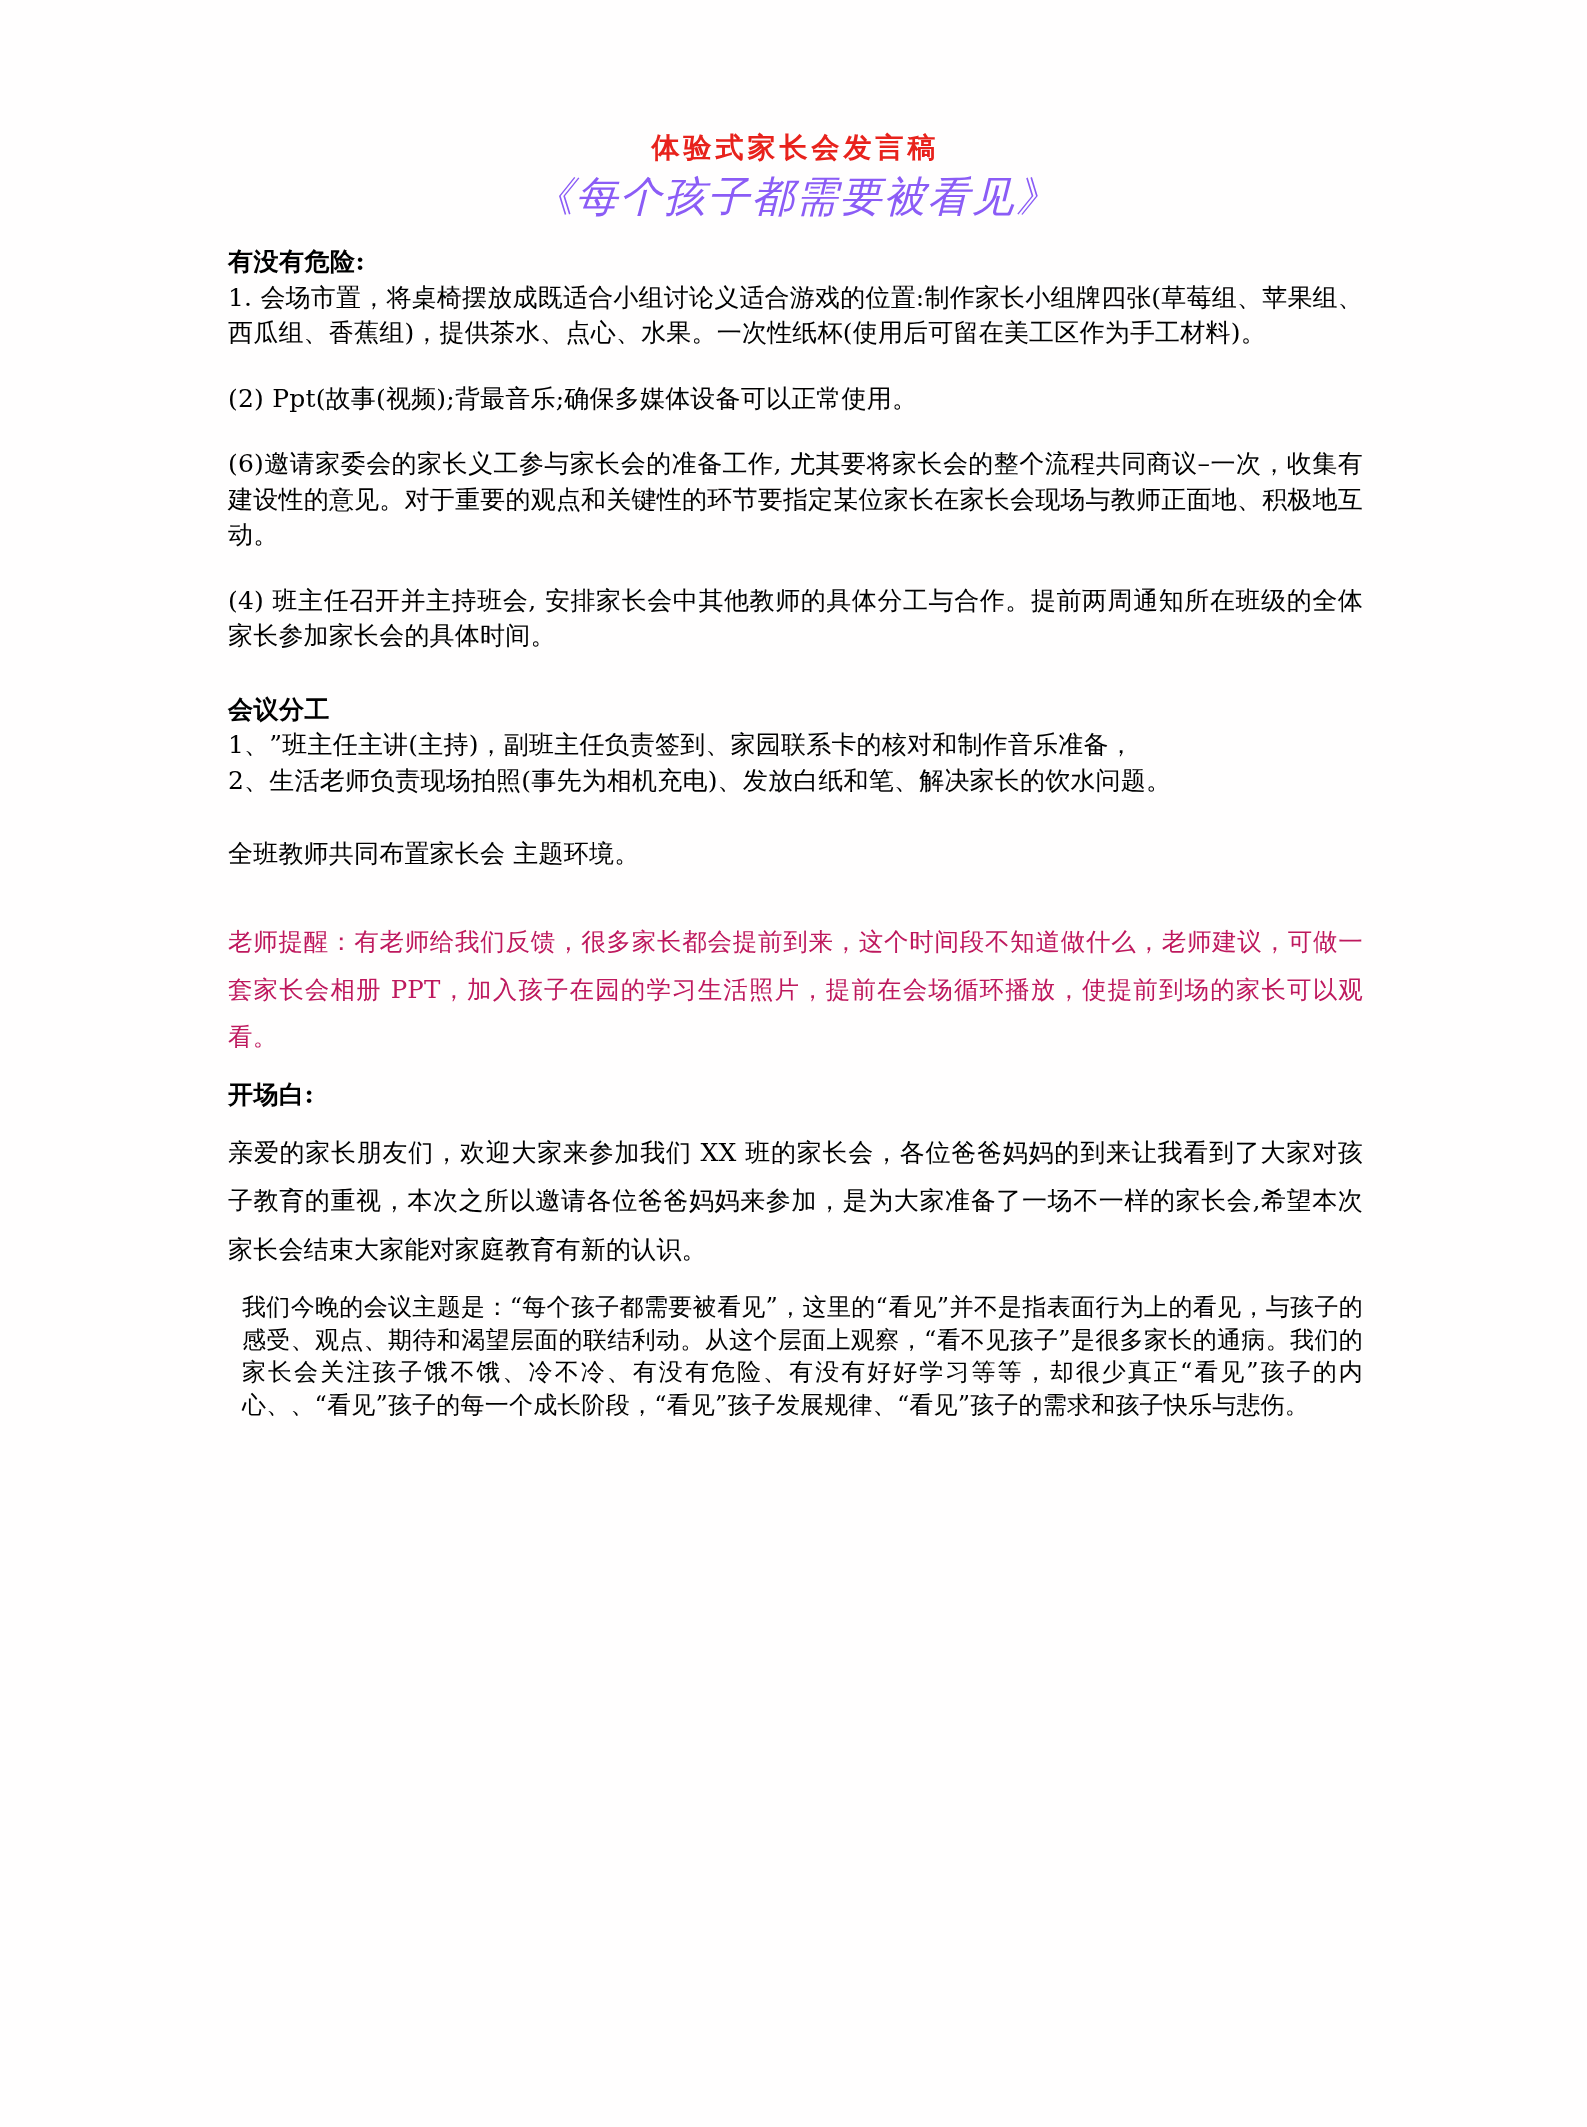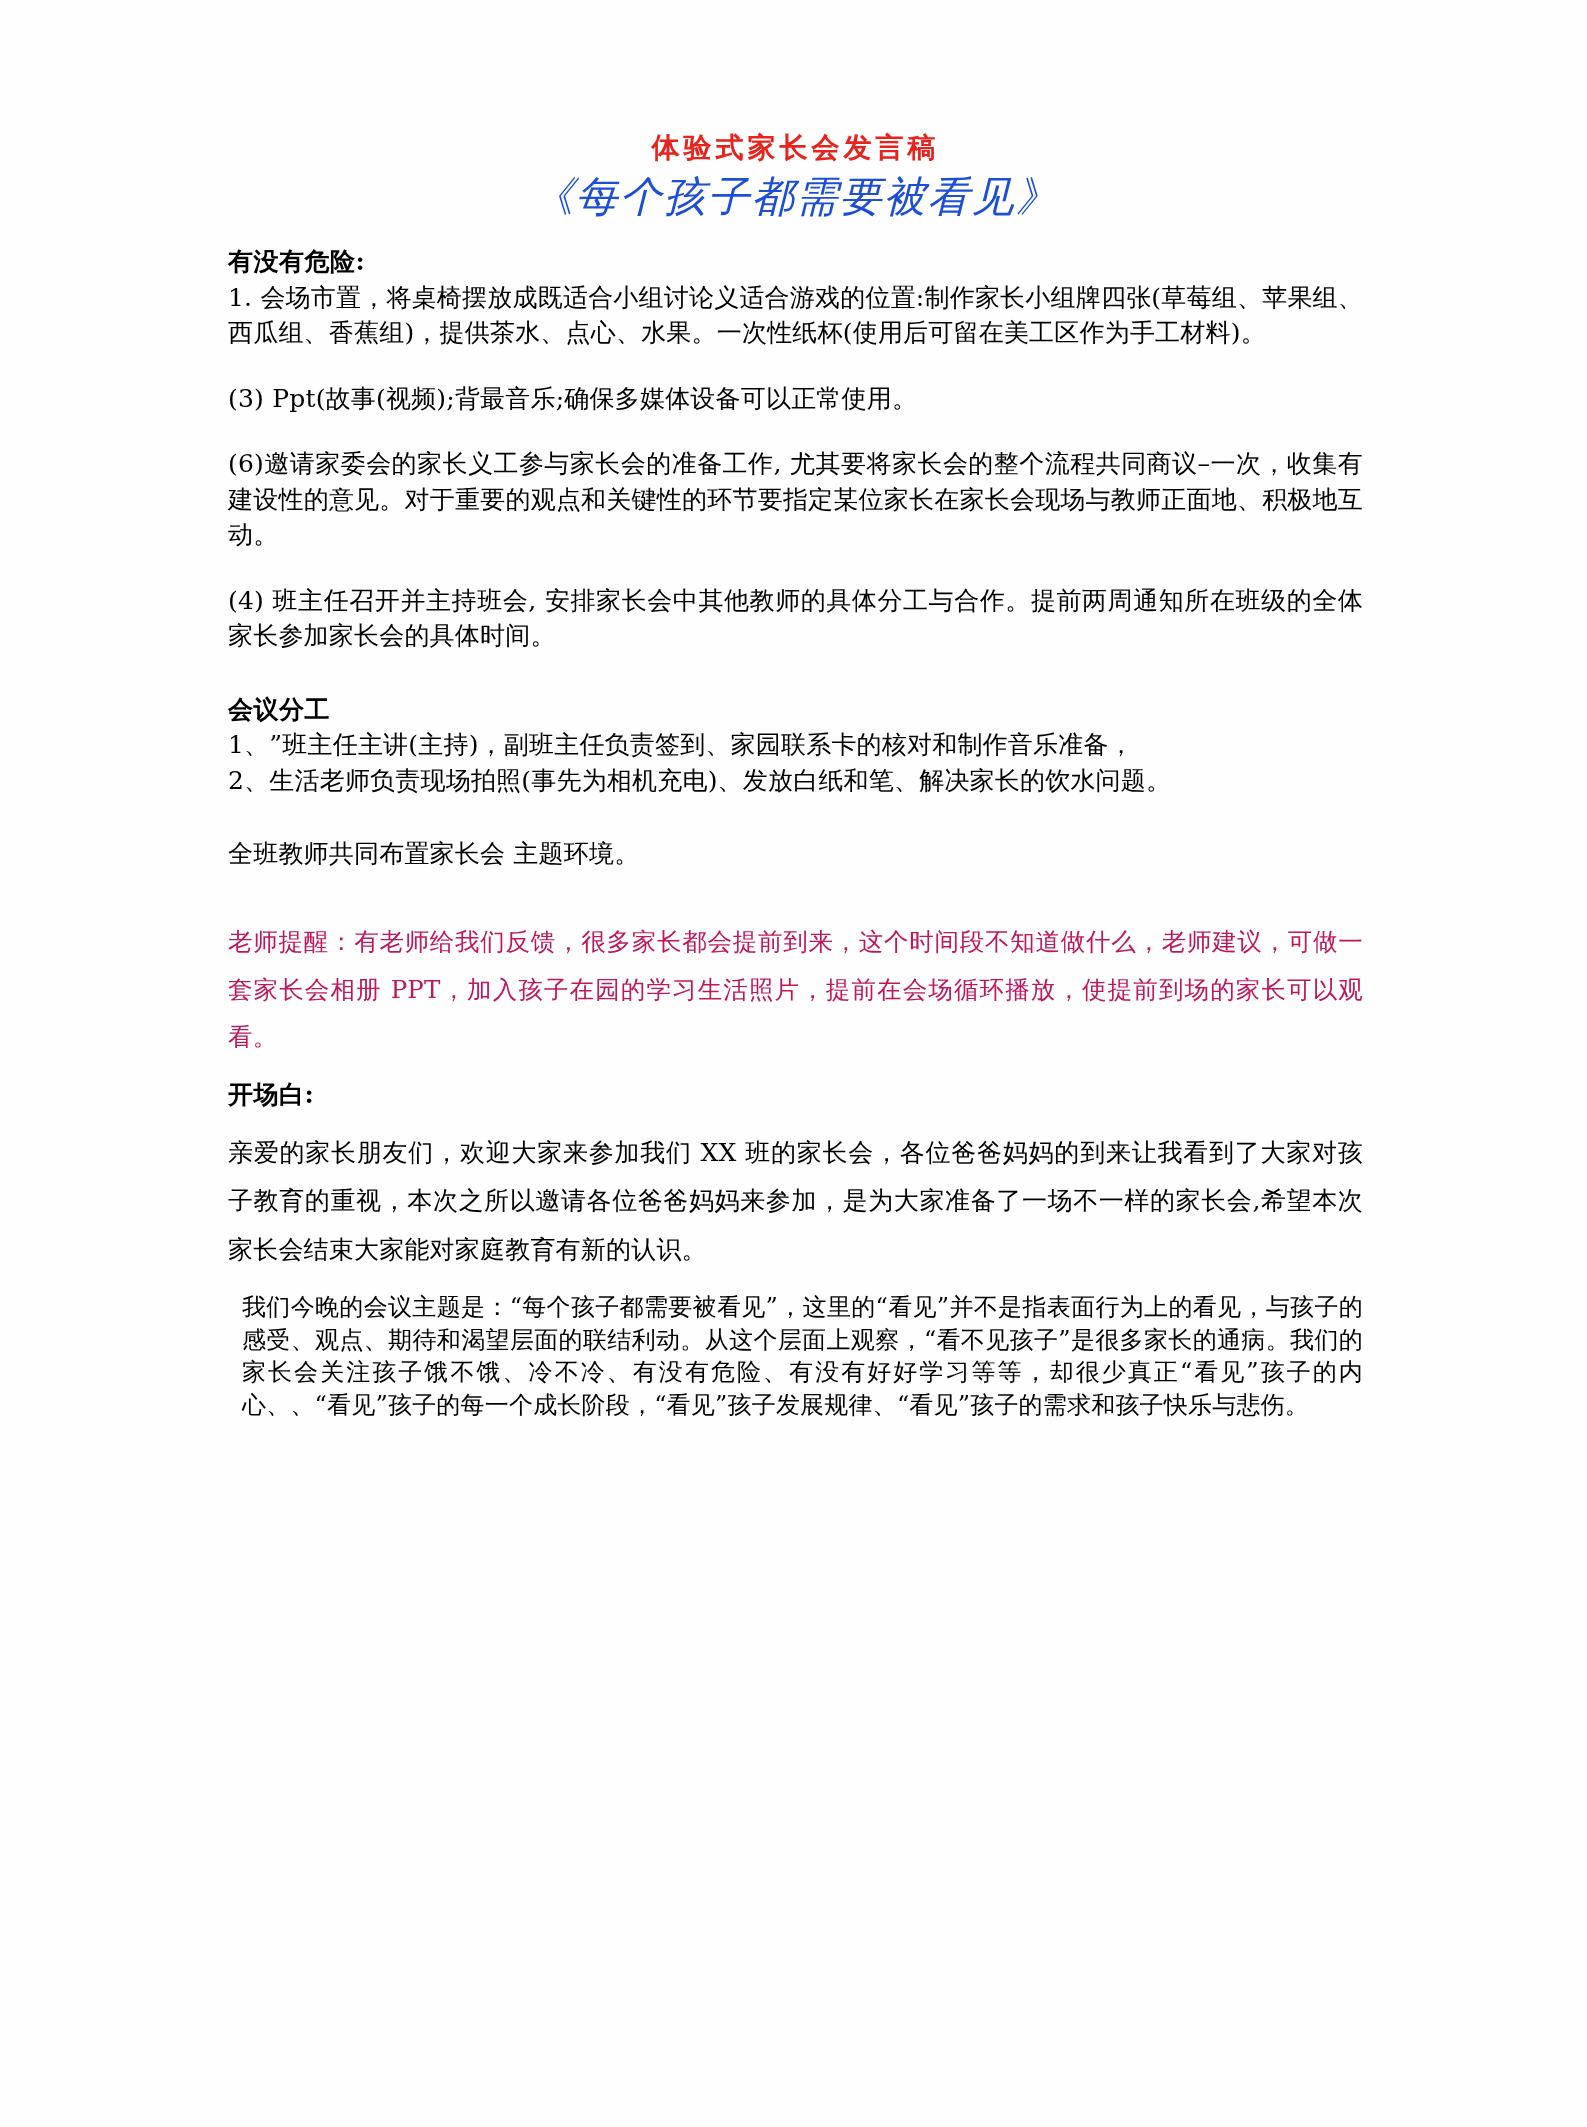--- a/index.html
+++ b/index.html
@@ -34,21 +34,21 @@
     color: #e8221c;
     font-size: 28px;
     font-weight: bold;
     letter-spacing: 4px;
     line-height: 1.28;
     margin: 0 0 4px 0;
     font-family: "DejaVu Serif", "Liberation Serif", serif;
   }
   .doc-subtitle {
     text-align: center;
-    color: #1d4ed8;
+    color: #8b5cf6;
     font-size: 42px;
     font-weight: normal;
     letter-spacing: 2px;
     line-height: 1.3;
     margin: 0 0 20px 0;
     font-style: italic;
     font-family: "DejaVu Serif", "Liberation Serif", serif;
   }
 
   
@@ -103,21 +103,21 @@
     <h1 class="doc-title">体验式家长会发言稿</h1>
 
     <h2 class="doc-subtitle">《每个孩子都需要被看见》</h2>
 
     <div class="h-bold">有没有危险:</div>
 
     <p class="para">1. 会场市置，将桌椅摆放成既适合小组讨论义适合游戏的位置:制作家长小组牌四张(草莓组、苹果组、西瓜组、香蕉组)，提供茶水、点心、水果。一次性纸杯(使用后可留在美工区作为手工材料)。</p>
 
     <div class="gap-md"></div>
 
-    <p class="para">(3) Ppt(故事(视频);背最音乐;确保多媒体设备可以正常使用。</p>
+    <p class="para">(2) Ppt(故事(视频);背最音乐;确保多媒体设备可以正常使用。</p>
 
     <div class="gap-md"></div>
 
     <p class="para">(6)邀请家委会的家长义工参与家长会的准备工作, 尤其要将家长会的整个流程共同商议–一次，收集有建设性的意见。对于重要的观点和关键性的环节要指定某位家长在家长会现场与教师正面地、积极地互动。</p>
 
     <div class="gap-md"></div>
 
     <p class="para">(4) 班主任召开并主持班会, 安排家长会中其他教师的具体分工与合作。提前两周通知所在班级的全体家长参加家长会的具体时间。</p>
 
     <div class="gap-lg"></div>

